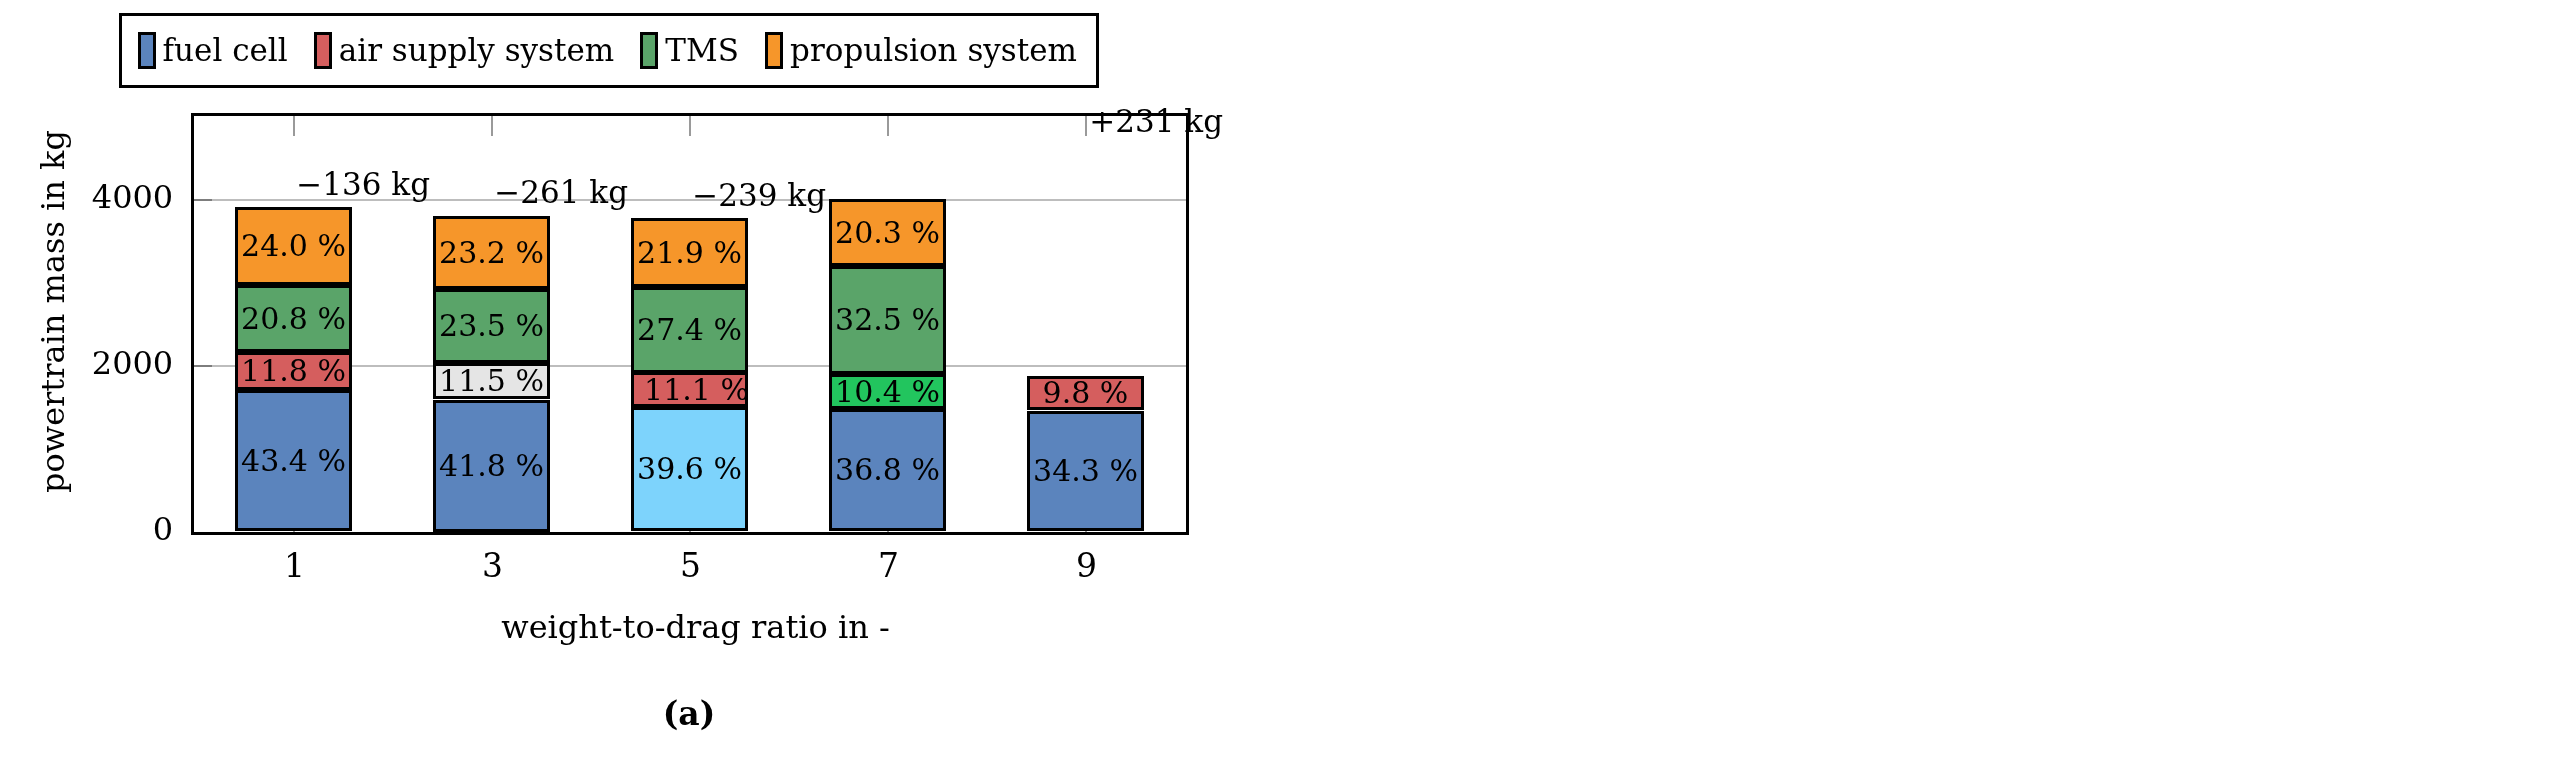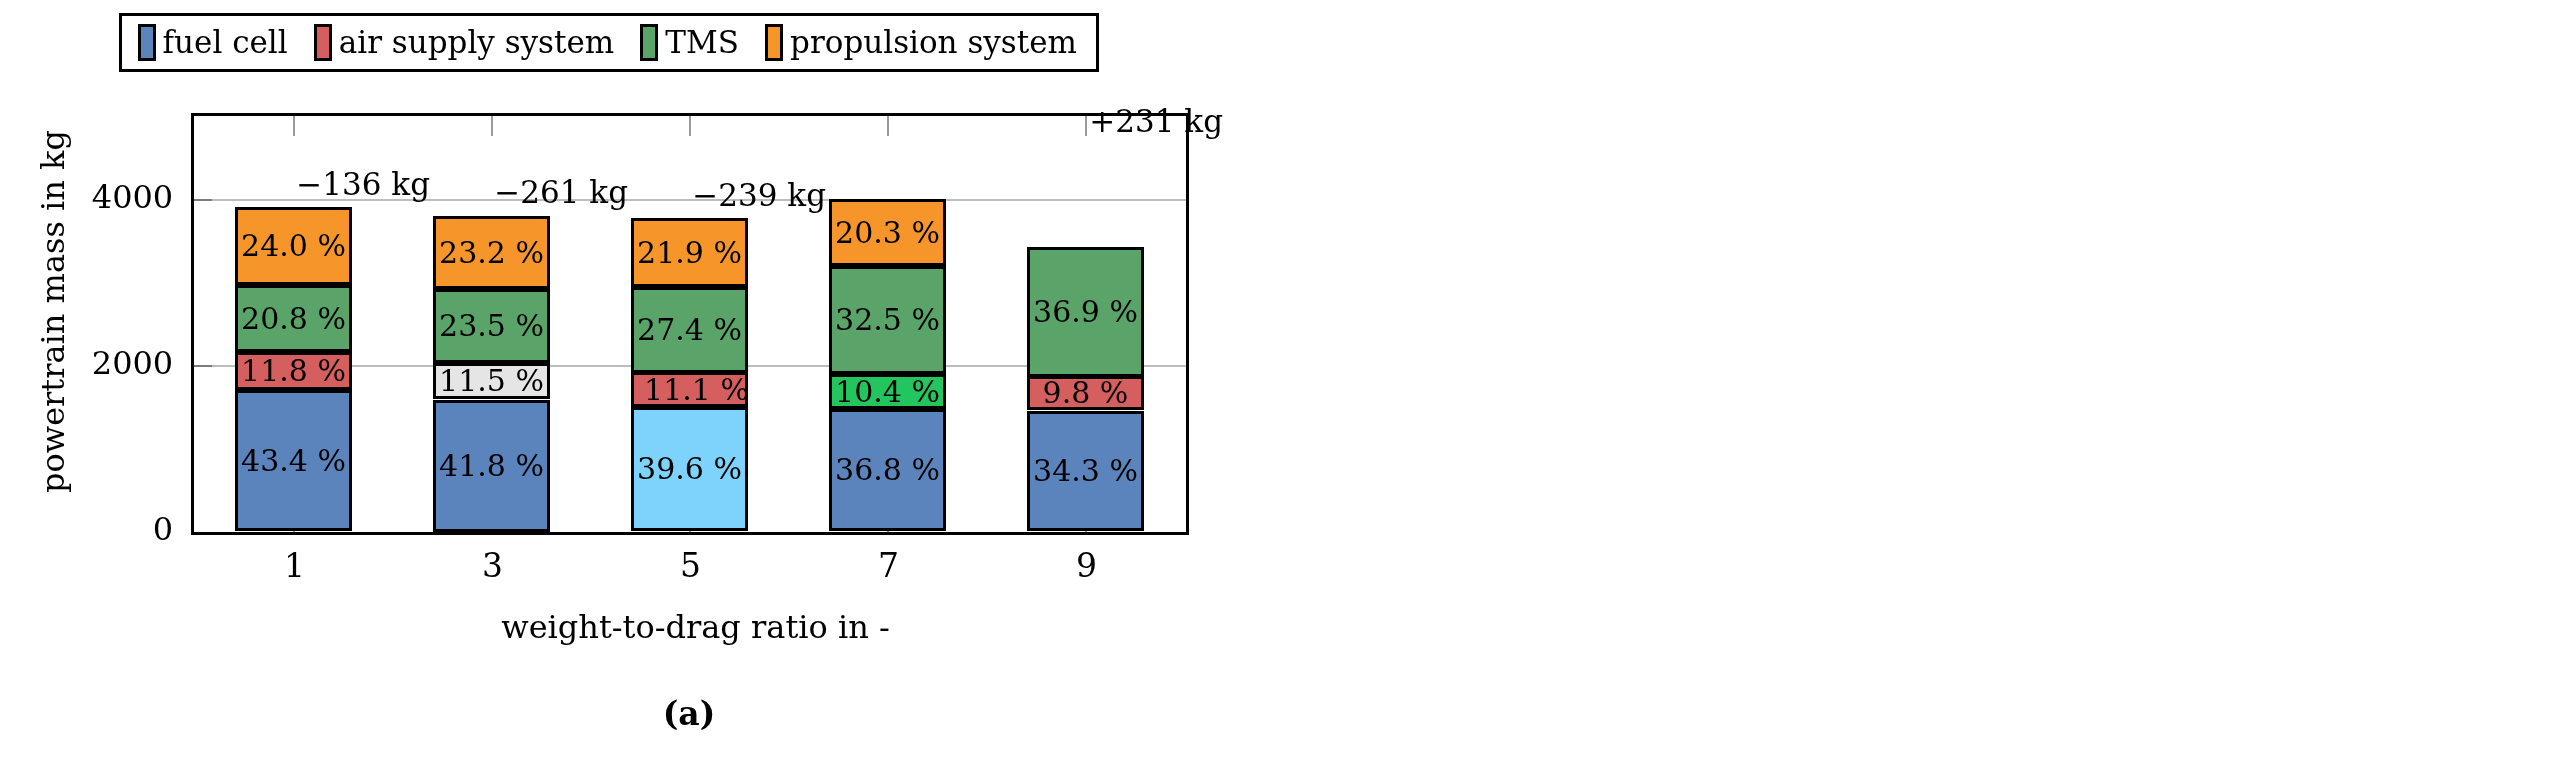--- a/index.html
+++ b/index.html
@@ -17,21 +17,21 @@
   .panel-b{left:1284px;width:1292px;}
 
   
   .legend{
     position:absolute;
     border:3.6px solid #000;background:#fff;
     display:flex;align-items:center;
     box-sizing:border-box;
     white-space:nowrap;
   }
-  .legend-a{left:119px;top:13px;height:59px;padding:0 15.5px;}
+  .legend-a{left:119px;top:13px;height:75px;padding:0 15.5px;}
   .legend-entry{display:flex;align-items:center;margin-right:26px;}
   .legend-entry:last-child{margin-right:4px;}
   .legend-swatch{
     width:18px;height:37px;border:3.6px solid #000;box-sizing:border-box;
     margin-right:7.1px;
   }
   .legend-label{font-size:31px;line-height:1;}
 
   
   .ylabel{
@@ -184,23 +184,20 @@
           <div class="seg" style="top: 175px; height: 35px; background: #22c55e;">
             <span class="seg-text">10.4 %</span>
           </div>
           <div class="seg" style="top: 210px; height: 122px; background: rgb(91, 132, 189);">
             <span class="seg-text">36.8 %</span>
           </div>
         </div>
         <div class="xtick-mark" style="left: 891px; bottom: 0px;"></div>
         <div class="xtick-top" style="left: 891px;"></div>
         <div class="stack" style="left: 833px; width: 117px; top: 64px; height: 351px;">
-          <div class="seg" style="top: 67px; height: 130px; background: rgb(90, 164, 105);">
-            <span class="seg-text">36.9 %</span>
-          </div>
           <div class="seg" style="top: 196px; height: 34px; background: rgb(213, 94, 94);">
             <span class="seg-text">9.8 %</span>
           </div>
           <div class="seg" style="top: 231px; height: 120px; background: rgb(91, 132, 189);">
             <span class="seg-text">34.3 %</span>
           </div>
         </div>
       </div>
 
     <div id="ylabels-a">

